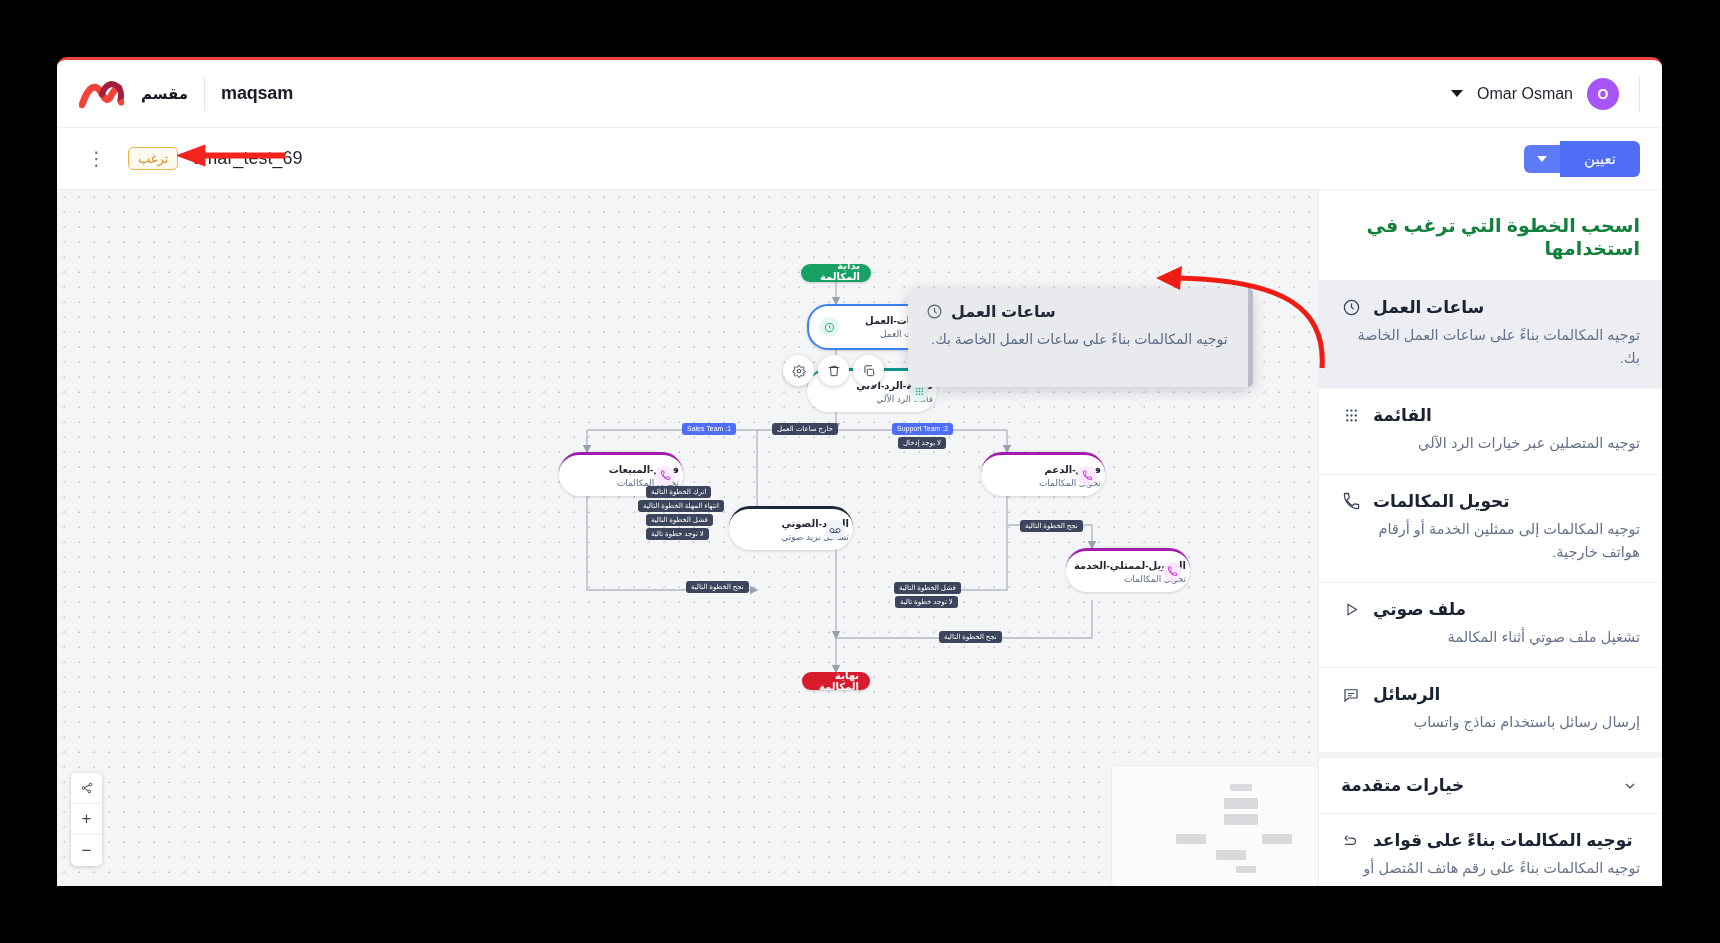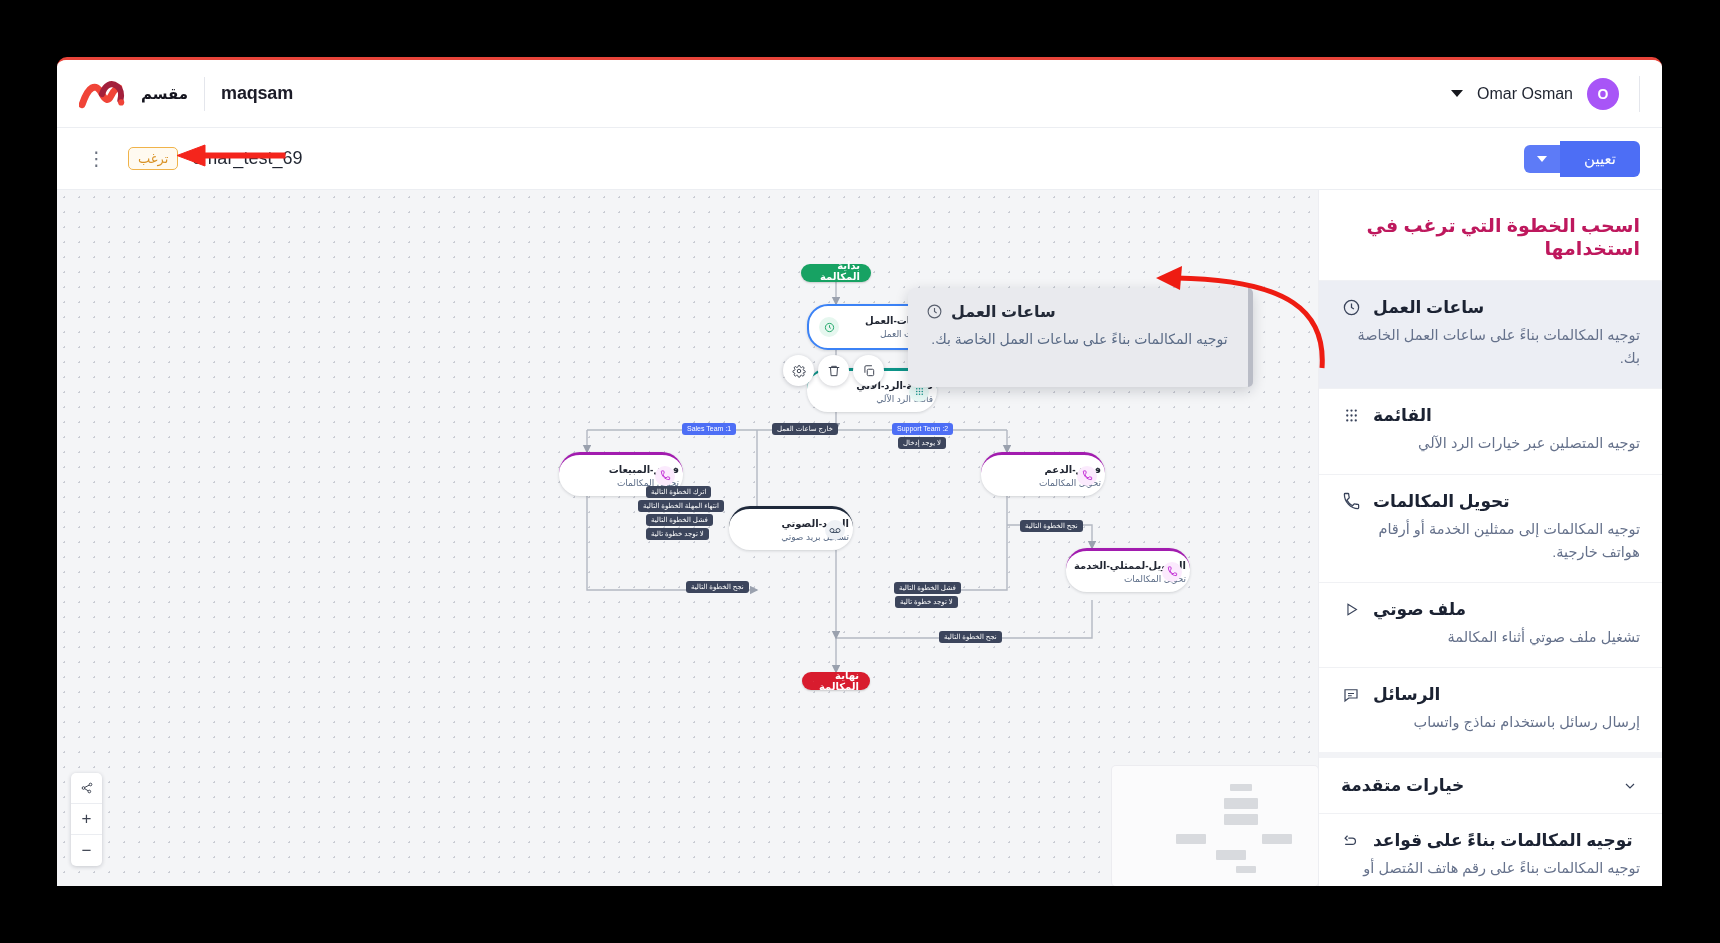--- a/index.html
+++ b/index.html
@@ -156,21 +156,21 @@
   #popover .pop-title { font-size: 16px; font-weight: 700; color: #232a38; }
   #popover .pop-desc { font-size: 14px; color: #5a6b86; line-height: 1.55; margin-top: 8px; text-align: center; }
   .pop-edge { position: absolute; right: 0; top: 0; width: 5px; height: 100%; background: #b9bcc6; border-radius: 0 8px 8px 0; }
   
   #sidebar {
     position: absolute; right: 0; top: 130px; width: 344px; bottom: 0;
     background: #fff; border-left: 1px solid #edeef2; direction: rtl; overflow: hidden;
   }
   .sb-head {
     padding: 24px 22px 20px 22px; font-size: 19px; font-weight: 700;
-    color: #be185d; text-align: right;
+    color: #15803d; text-align: right;
   }
   .sb-item {
     padding: 16px 22px 18px 22px; border-top: 1px solid #f0f1f4; cursor: pointer;
   }
   .sb-item.active { background: #eceef4; }
   .sb-row { display: flex; align-items: center; justify-content: flex-start; flex-direction: row-reverse; gap: 12px; }
   .sb-title { font-size: 17px; font-weight: 700; color: #1b2232; }
   .sb-desc { font-size: 14.5px; color: #65718b; line-height: 1.6; margin-top: 6px; text-align: right; }
   .sb-ico { width: 20px; height: 20px; color: #39435a; flex: 0 0 20px; display: flex; align-items: center; justify-content: center; }
   .sb-group {

